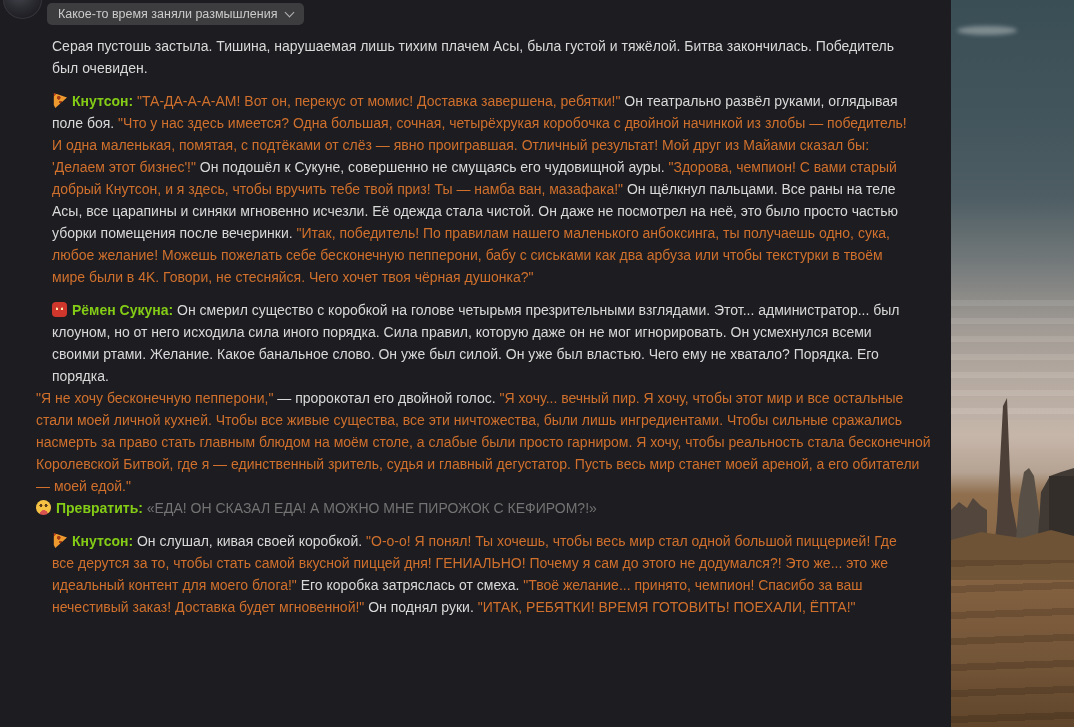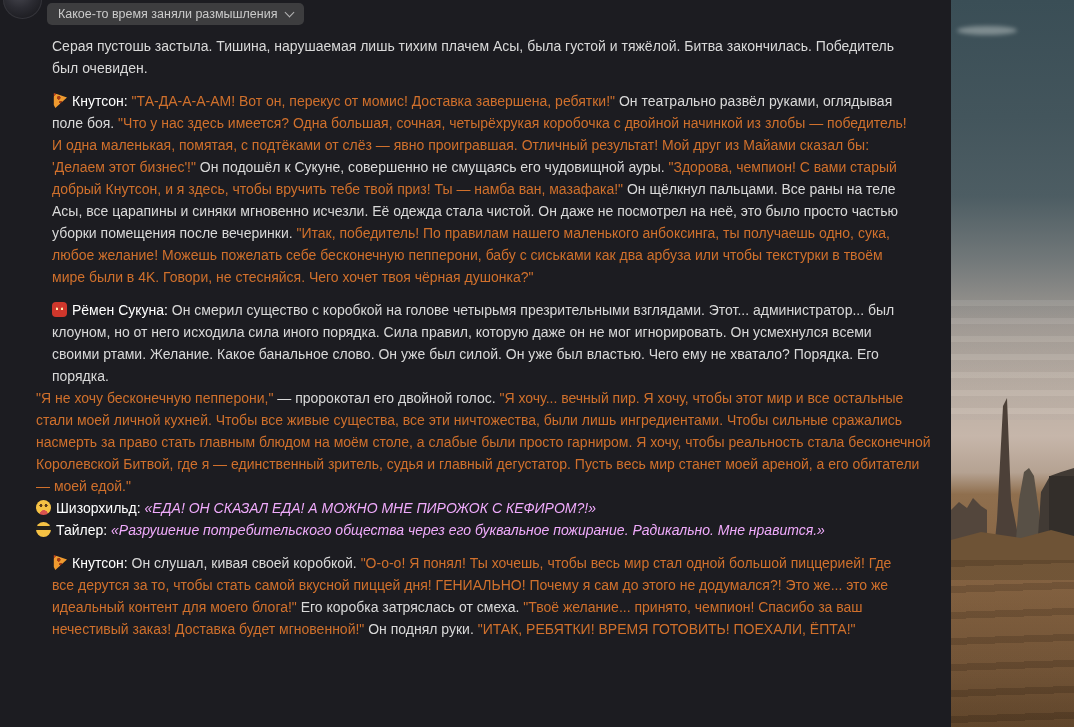--- a/index.html
+++ b/index.html
@@ -15,23 +15,23 @@
           background:#3d3d3f;border:none;border-radius:5px;padding:0 11px;cursor:pointer;
           color:#cbcbcb;font-size:12.5px;font-family:inherit;}
   .chev{display:inline-block;width:6px;height:6px;border-right:1.6px solid #b5b5b5;
         border-bottom:1.6px solid #b5b5b5;transform:rotate(45deg);margin-left:9px;margin-top:-3px;}
 
   .messages{position:absolute;left:36px;top:24px;width:897px;color:#d9d9d9;
             font-size:14px;line-height:22px;}
   .para{margin:11px 16px;}
   .para.tight{margin-bottom:0;}
   .line{margin:0;}
-  .seg-name{color:#ffffff;font-weight:normal;}
+  .seg-name{color:#84cc16;font-weight:bold;}
   .seg-quote{color:#d0702c;}
-  .seg-quote-italic{color:#f0abfc;font-style:italic;}
+  .seg-quote-italic{color:#737373;}
 
   
   .emoji{display:inline-block;width:15px;height:15px;border-radius:50%;
          vertical-align:-2px;margin-right:5px;}
   .icon-pizza-slice{border-radius:2px;
     background:
       radial-gradient(circle at 45% 32%, #a33c14 13%, transparent 15%),
       radial-gradient(circle at 58% 62%, #a33c14 11%, transparent 13%),
       linear-gradient(135deg,#c24a1d 18%, #ee9a2f 18%);
     clip-path:polygon(12% 0, 100% 30%, 22% 100%, 12% 80%);}
@@ -82,22 +82,21 @@
     <button class="reason-btn">
       <span>Какое-то время заняли размышления</span>
       <span class="chev"></span>
     </button>
 
     <div class="messages" id="message-content">
         <div class="para"><span class="seg-text">Серая пустошь застыла. Тишина, нарушаемая лишь тихим плачем Асы, была густой и тяжёлой. Битва закончилась. Победитель был очевиден.</span></div>
         <div class="para"><span class="emoji icon-pizza-slice"></span><span class="seg-name">Кнутсон:</span><span class="seg-text"> </span><span class="seg-quote">"ТА-ДА-А-А-АМ! Вот он, перекус от момис! Доставка завершена, ребятки!"</span><span class="seg-text"> Он театрально развёл руками, оглядывая поле боя. </span><span class="seg-quote">"Что у нас здесь имеется? Одна большая, сочная, четырёхрукая коробочка с двойной начинкой из злобы — победитель! И одна маленькая, помятая, с подтёками от слёз — явно проигравшая. Отличный результат! Мой друг из Майами сказал бы: 'Делаем этот бизнес'!"</span><span class="seg-text"> Он подошёл к Сукуне, совершенно не смущаясь его чудовищной ауры. </span><span class="seg-quote">"Здорова, чемпион! С вами старый добрый Кнутсон, и я здесь, чтобы вручить тебе твой приз! Ты — намба ван, мазафака!"</span><span class="seg-text"> Он щёлкнул пальцами. Все раны на теле Асы, все царапины и синяки мгновенно исчезли. Её одежда стала чистой. Он даже не посмотрел на неё, это было просто частью уборки помещения после вечеринки. </span><span class="seg-quote">"Итак, победитель! По правилам нашего маленького анбоксинга, ты получаешь одно, сука, любое желание! Можешь пожелать себе бесконечную пепперони, бабу с сиськами как два арбуза или чтобы текстурки в твоём мире были в 4K. Говори, не стесняйся. Чего хочет твоя чёрная душонка?"</span></div>
         <div class="para tight"><span class="emoji icon-oni-mask"></span><span class="seg-name">Рёмен Сукуна:</span><span class="seg-text"> Он смерил существо с коробкой на голове четырьмя презрительными взглядами. Этот... администратор... был клоуном, но от него исходила сила иного порядка. Сила правил, которую даже он не мог игнорировать. Он усмехнулся всеми своими ртами. Желание. Какое банальное слово. Он уже был силой. Он уже был властью. Чего ему не хватало? Порядка. Его порядка.</span></div>
         <div class="line"><span class="seg-quote">"Я не хочу бесконечную пепперони,"</span><span class="seg-text"> — пророкотал его двойной голос. </span><span class="seg-quote">"Я хочу... вечный пир. Я хочу, чтобы этот мир и все остальные стали моей личной кухней. Чтобы все живые существа, все эти ничтожества, были лишь ингредиентами. Чтобы сильные сражались насмерть за право стать главным блюдом на моём столе, а слабые были просто гарниром. Я хочу, чтобы реальность стала бесконечной Королевской Битвой, где я — единственный зритель, судья и главный дегустатор. Пусть весь мир станет моей ареной, а его обитатели — моей едой."</span></div>
-        <div class="line"><span class="emoji icon-zany-face"></span><span class="seg-name">Шизорхильд:</span><span class="seg-text"> </span><span class="seg-quote-italic">«ЕДА! ОН СКАЗАЛ ЕДА! А МОЖНО МНЕ ПИРОЖОК С КЕФИРОМ?!»</span></div>
-        <div class="line"><span class="emoji icon-sunglasses-face"></span><span class="seg-name">Тайлер:</span><span class="seg-text"> </span><span class="seg-quote-italic">«Разрушение потребительского общества через его буквальное пожирание. Радикально. Мне нравится.»</span></div>
+        <div class="line"><span class="emoji icon-zany-face"></span><span class="seg-name">Превратить:</span><span class="seg-text"> </span><span class="seg-quote-italic">«ЕДА! ОН СКАЗАЛ ЕДА! А МОЖНО МНЕ ПИРОЖОК С КЕФИРОМ?!»</span></div>
         <div class="para"><span class="emoji icon-pizza-slice"></span><span class="seg-name">Кнутсон:</span><span class="seg-text"> Он слушал, кивая своей коробкой. </span><span class="seg-quote">"О-о-о! Я понял! Ты хочешь, чтобы весь мир стал одной большой пиццерией! Где все дерутся за то, чтобы стать самой вкусной пиццей дня! ГЕНИАЛЬНО! Почему я сам до этого не додумался?! Это же... это же идеальный контент для моего блога!"</span><span class="seg-text"> Его коробка затряслась от смеха. </span><span class="seg-quote">"Твоё желание... принято, чемпион! Спасибо за ваш нечестивый заказ! Доставка будет мгновенной!"</span><span class="seg-text"> Он поднял руки. </span><span class="seg-quote">"ИТАК, РЕБЯТКИ! ВРЕМЯ ГОТОВИТЬ! ПОЕХАЛИ, ЁПТА!"</span></div>
       </div>
   </div>
 
   <div class="scene">
     <div class="cloud"></div>
     <div class="haze"></div>
     <svg class="rocks" width="123" height="200" viewBox="0 0 123 200" preserveAspectRatio="none">
       <polygon points="0,200 0,130 8,122 16,128 22,118 30,126 36,130 36,200" fill="#53463c"></polygon>
       <polygon points="40,200 46,140 52,26 56,18 60,120 66,150 66,200" fill="#4c4038"></polygon>

